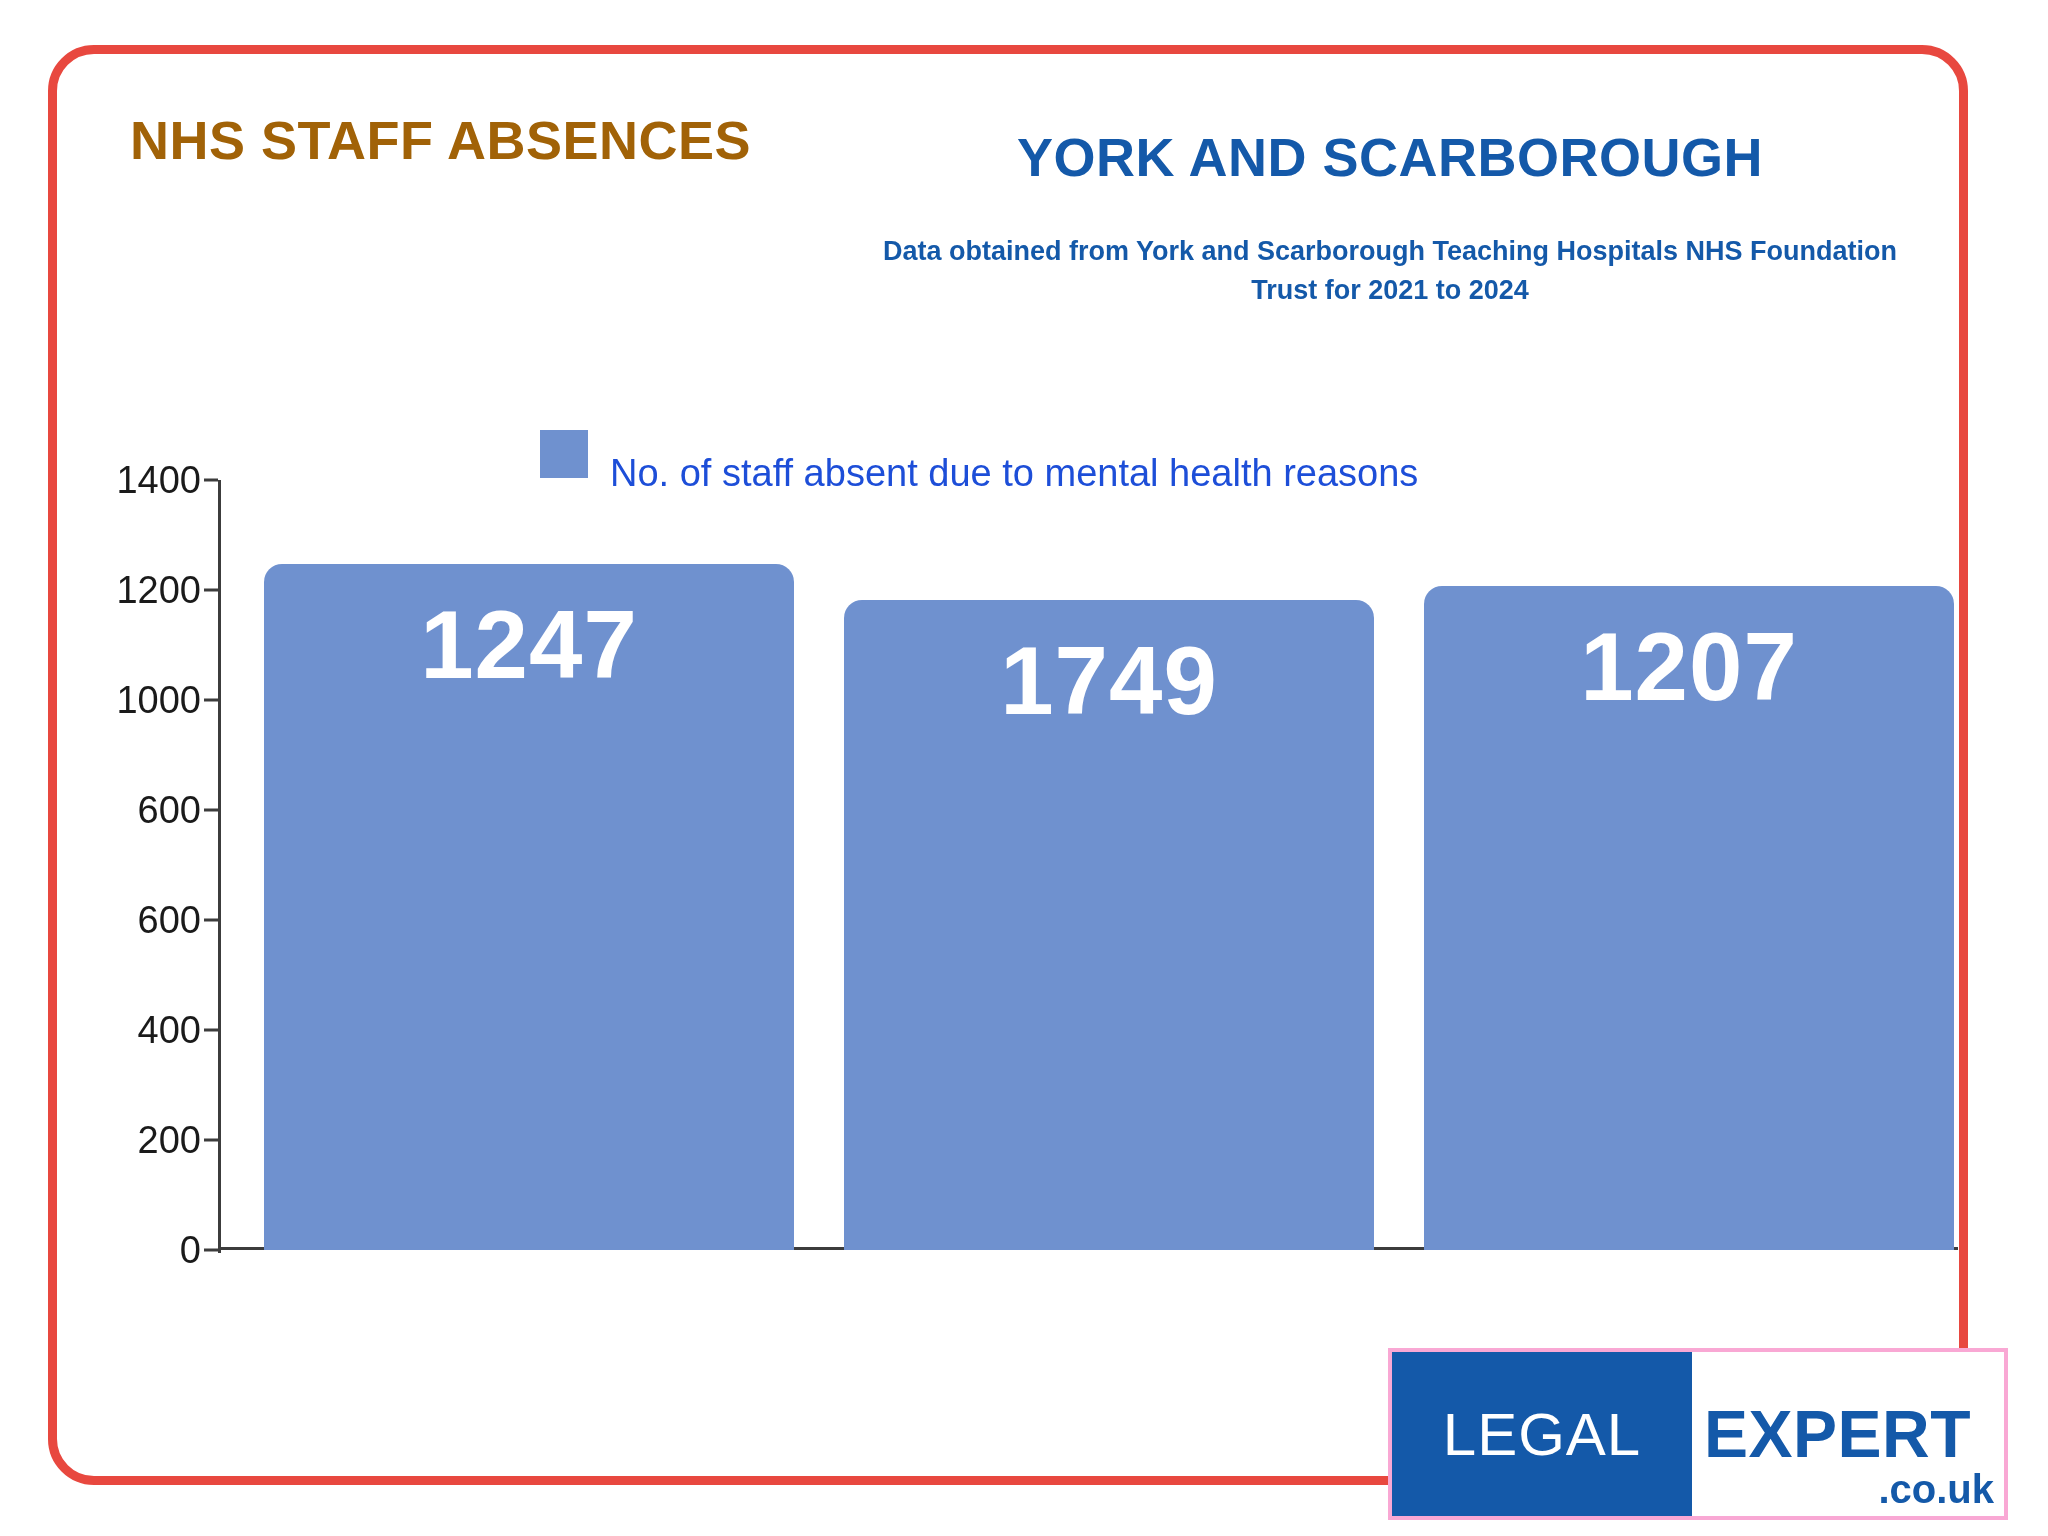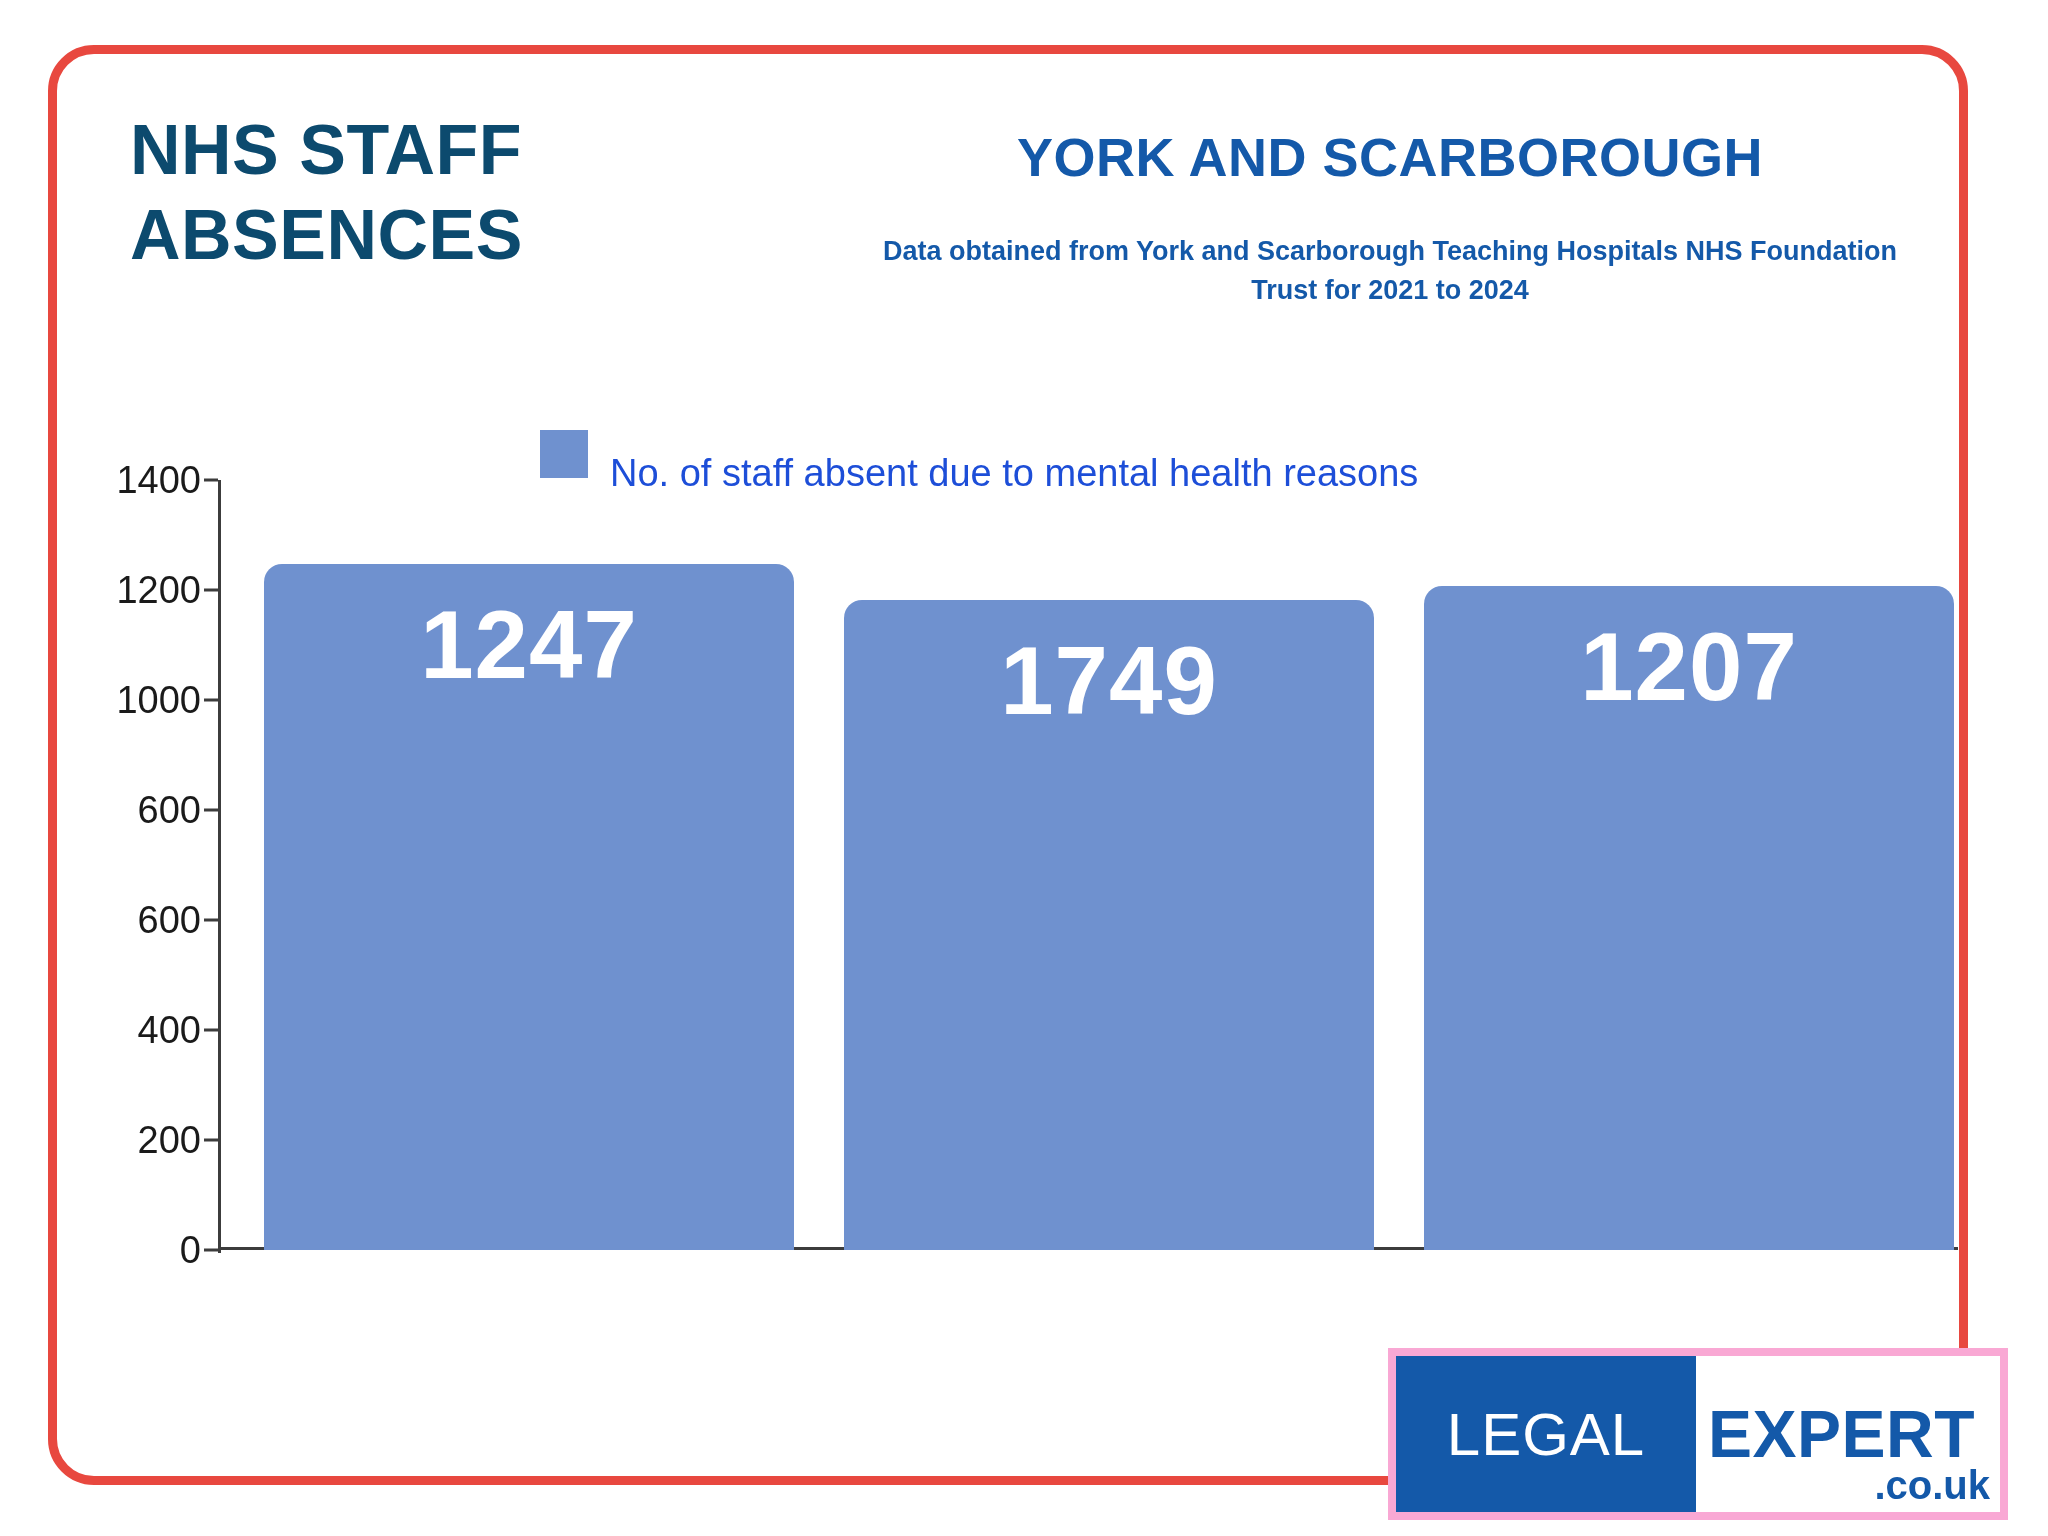--- a/index.html
+++ b/index.html
@@ -33,23 +33,23 @@
     box-sizing: border-box;
     background: #ffffff;
   }
 
   
   .title-left {
     position: absolute;
     left: 130px;
     top: 108px;
     width: 640px;
-    font-size: 70px;
-    font-weight: bold;
-    color: #0c4a6e;
+    font-size: 54px;
+    font-weight: bold;
+    color: #a16207;
     line-height: 1.22;
     letter-spacing: 0.5px;
   }
 
   .title-right {
     position: absolute;
     left: 860px;
     top: 126px;
     width: 1060px;
     text-align: center;
@@ -172,21 +172,21 @@
     letter-spacing: 1px;
   }
 
   
   .logo {
     position: absolute;
     left: 1388px;
     top: 1348px;
     width: 620px;
     height: 172px;
-    border: 8px solid #f9a8d4;
+    border: 4px solid #f9a8d4;
     background: #ffffff;
     box-sizing: border-box;
     display: flex;
     align-items: stretch;
   }
   .logo-left {
     background: #1459a9;
     width: 300px;
     display: flex;
     align-items: center;

